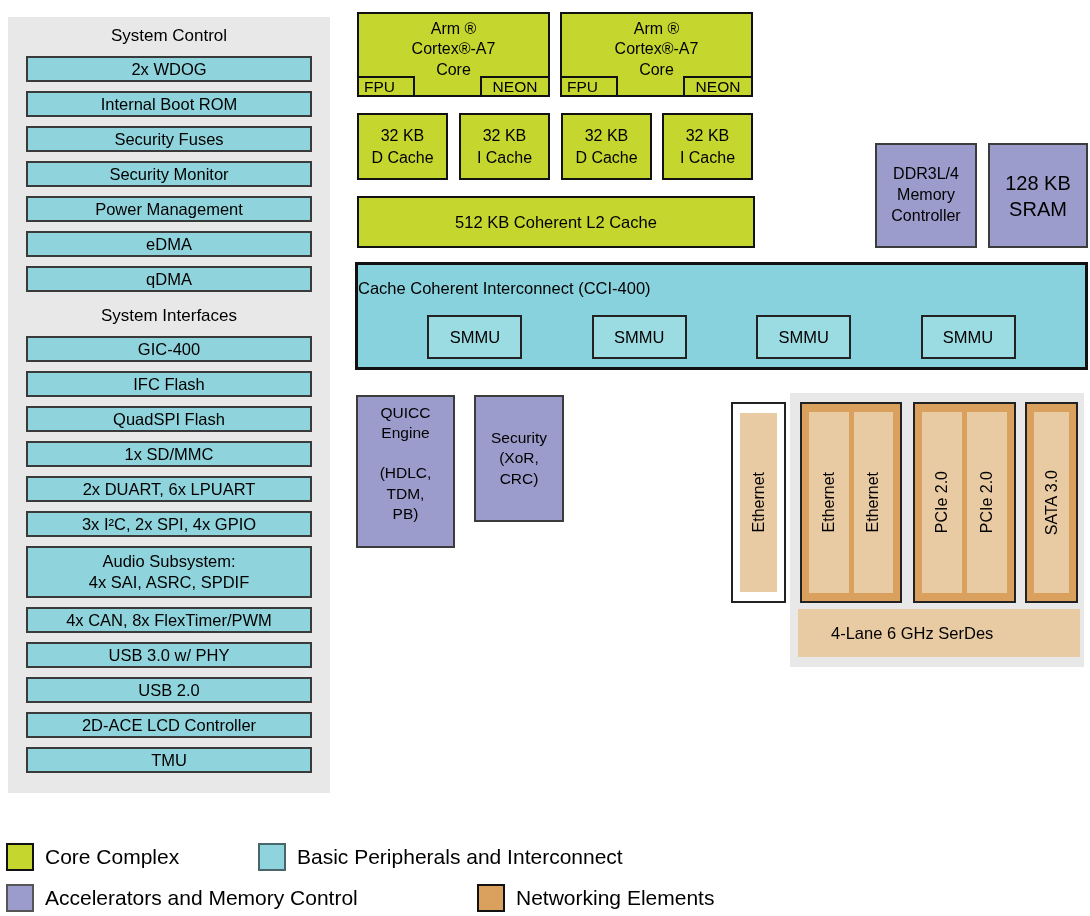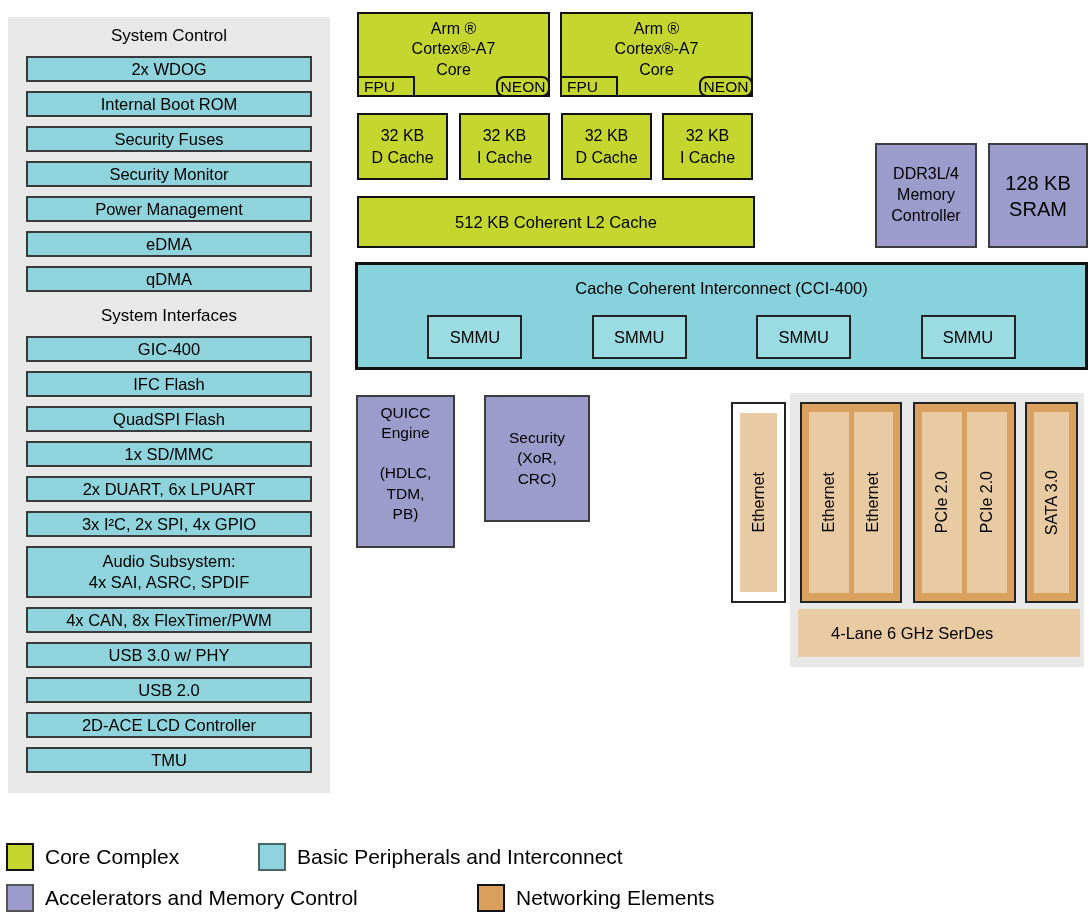--- a/index.html
+++ b/index.html
@@ -22,34 +22,34 @@
     font-size:16.5px; text-align:center;
   }
   .trow.tall { height:52px; line-height:1.3; }
 
   
   .green { background:#c5d72f; border:2px solid #111; }
   .core { top:12px; width:193px; height:85px; }
   .core-label { position:absolute; top:5px; left:0; right:0; text-align:center; font-size:16px; line-height:1.28; white-space:pre-line; }
   .corner { position:absolute; bottom:-2px; height:21px; border:2px solid #111; background:#c5d72f; box-sizing:border-box; display:flex; align-items:center; font-size:15.5px; }
   .corner.fpu  { left:-2px; width:58px; padding-left:5px; }
-  .corner.neon { right:-2px; width:54px; justify-content:center;border-radius:8px; }
+  .corner.neon { right:-2px; width:70px; justify-content:center; }
   .cache { top:113px; width:91px; height:67px; font-size:16px; line-height:1.35; }
   .l2 { left:357px; top:196px; width:398px; height:52px; font-size:16.5px; }
 
   
   .purple { background:#9c9ccc; border:2px solid #3c3c3c; }
   .ddr  { left:875px; top:143px; width:102px; height:105px; font-size:16px; line-height:1.3; }
   .sram { left:988px; top:143px; width:100px; height:105px; font-size:20px; line-height:1.3; }
   .quicc { left:356px; top:395px; width:99px; height:153px; font-size:15.5px; line-height:1.3; text-align:center; padding-top:6px; }
-  .securityblk { left:484px; top:395px; width:106px; height:127px; font-size:15.5px; line-height:1.3; }
+  .securityblk { left:474px; top:395px; width:90px; height:127px; font-size:15.5px; line-height:1.3; }
 
   
   .cci { left:355px; top:262px; width:733px; height:108px; background:#87d2dc; border:3px solid #111; }
-  .cci-label { position:absolute; top:14px; left:0; right:0; text-align:center; font-size:16.5px; }
+  .cci-label { position:absolute; top:14px; left:0; right:0; font-size:16.5px; }
   .smmu-row { position:absolute; left:0; right:0; bottom:8px; display:flex; justify-content:space-evenly; }
   .smmu { width:95px; height:44px; box-sizing:border-box; background:#9bdbe2; border:2px solid #222;
           display:flex; align-items:center; justify-content:center; font-size:16.5px; }
 
   
   .net-panel { left:790px; top:393px; width:294px; height:274px; background:#e8e8e8; }
   .eth-standalone { left:731px; top:402px; width:55px; height:201px; background:#fff; border:2px solid #222; }
   .eth-standalone .inner { position:absolute; left:7px; right:7px; top:9px; bottom:9px; }
   .net-group { top:402px; height:201px; background:#d9a05e; border:2px solid #222; display:flex; gap:5px; padding:8px 7px; }
   .g1 { left:800px; width:102px; }

